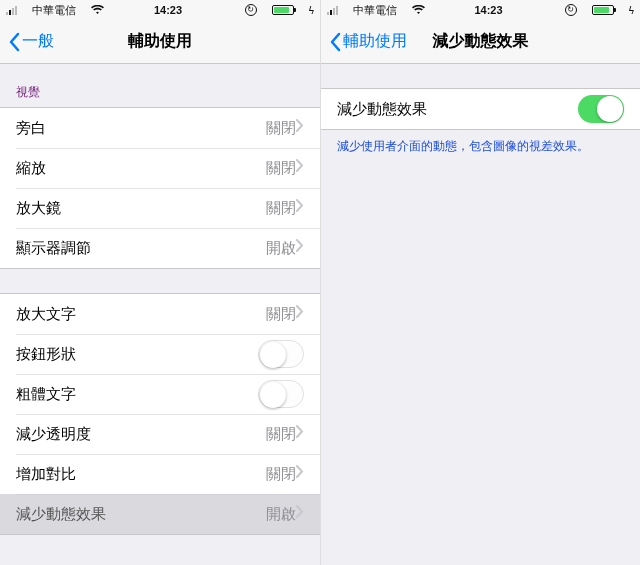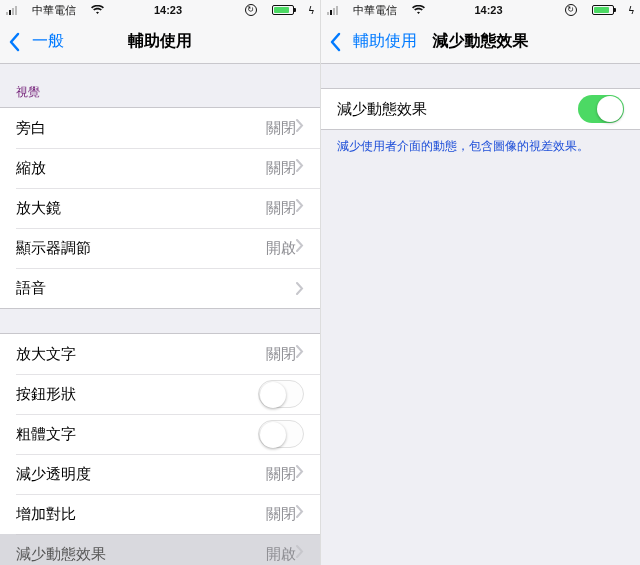--- a/index.html
+++ b/index.html
@@ -19,21 +19,21 @@
   .sig-bars span:nth-child(3){height:7px;} .sig-bars span:nth-child(4){height:9px;}
   .wifi-icon svg { display:block; }
   .orient-icon{ width:12px; height:12px; border:1px solid #111; border-radius:50%; display:flex; align-items:center; justify-content:center; font-size:8px; line-height:1;}
   .battery { width:22px; height:10px; border:1px solid #111; border-radius:2px; position:relative; }
   .battery::after{ content:""; position:absolute; right:-3px; top:2px; width:2px; height:4px; background:#111; border-radius:0 1px 1px 0;}
   .battery .fill{ position:absolute; left:1px; top:1px; bottom:1px; width:75%; background:#4cd964; border-radius:1px;}
   .bolt{ font-size:10px; }
 
   
   .nav { height:44px; background:#f7f7f8; border-bottom:1px solid #c8c7cc; display:flex; align-items:center; position:relative; padding:0 8px;}
-  .nav .back { display:flex; align-items:center; color:#007aff; font-size:16px; gap:12px; cursor:pointer;}
+  .nav .back { display:flex; align-items:center; color:#007aff; font-size:16px; gap:2px; cursor:pointer;}
   .nav .title { position:absolute; left:0; right:0; text-align:center; font-size:16px; font-weight:600; color:#000; pointer-events:none;}
   .chev-left svg{ display:block; }
 
   .scroll { flex:1; overflow-y:hidden; }
 
   .section-header { font-size:12px; color:#701a75; padding:20px 16px 6px; }
   .section-footer { font-size:12px; color:#1d4ed8; padding:8px 16px 14px; line-height:1.4;}
   .group { background:#fff; border-top:1px solid #c8c7cc; border-bottom:1px solid #c8c7cc; }
   .row { display:flex; align-items:center; justify-content:space-between; min-height:40px; padding:0 16px; background:#fff; position:relative;}
   .row + .row::before { content:""; position:absolute; left:16px; right:0; top:0; height:1px; background:#c8c7cc; transform:scaleY(0.5); transform-origin:top;}
@@ -138,31 +138,20 @@
           <span class="label">顯示器調節</span>
           <span class="tail">
               <span class="value">開啟</span>
               <span class="chev">
                 <svg width="8" height="13">
                   <path d="M1 1l5 5.5L1 12" stroke="#c7c7cc" stroke-width="2" fill="none" stroke-linecap="round"></path>
                 </svg>
               </span>
             </span>
         </div>
-        <div class="row">
-          <span class="label">語音</span>
-          <span class="tail">
-              <span class="value"></span>
-              <span class="chev">
-                <svg width="8" height="13">
-                  <path d="M1 1l5 5.5L1 12" stroke="#c7c7cc" stroke-width="2" fill="none" stroke-linecap="round"></path>
-                </svg>
-              </span>
-            </span>
-        </div>
       </div>
 
       <div class="gap"></div>
       <div class="group">
         <div class="row">
           <span class="label">放大文字</span>
           <span class="tail">
               <span class="value">關閉</span>
               <span class="chev">
                 <svg width="8" height="13">

